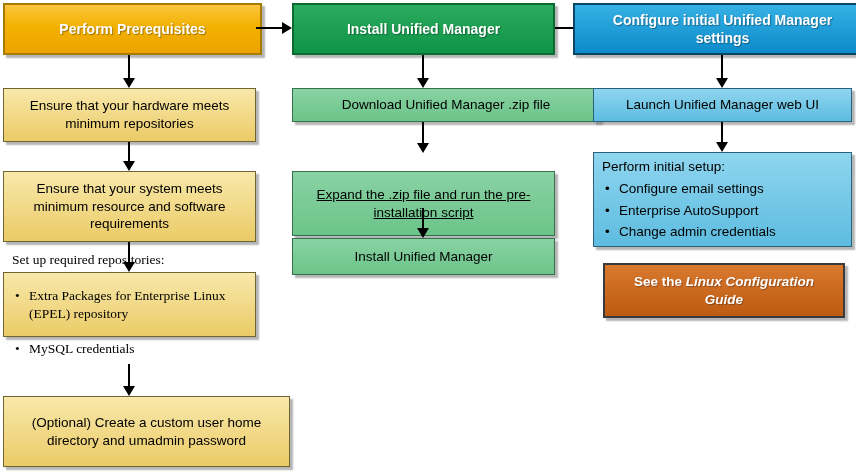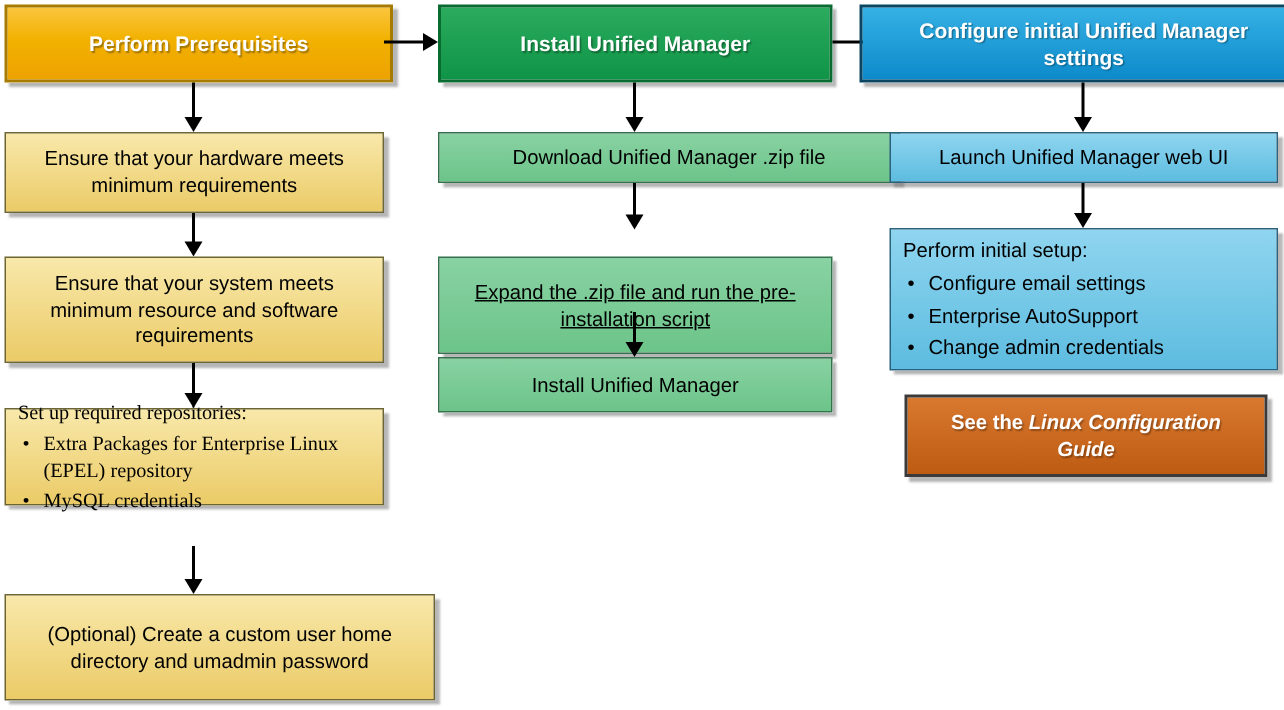--- a/index.html
+++ b/index.html
@@ -20,21 +20,21 @@
   .greenh  { background:linear-gradient(180deg,#2BAB5D 0%,#0F9447 100%); border:2px solid #0A6B31; }
   .lgreen  { background:linear-gradient(180deg,#89D2A3 0%,#6CC489 100%); border:1.5px solid #34714C; }
   .blueh   { background:linear-gradient(180deg,#36B1E5 0%,#0C8ACA 100%); border:2px solid #0A4563; }
   .lblue   { background:linear-gradient(180deg,#8FD5EF 0%,#5DBCE0 100%); border:1.5px solid #2A617C; }
   .orange  { background:linear-gradient(180deg,#D9782F 0%,#BD5B13 100%); border:2px solid #3A3A3A;
              color:#fff; font-weight:bold; text-shadow:1px 1px 1px rgba(0,0,0,0.3); }
   .orange .em { font-style:italic; }
 
   .align-left { align-items:flex-start; text-align:left; padding:4px 8px; }
   .bullets { list-style:none; margin:0; padding:0; text-align:left; }
-  .bullets li { position:relative; padding-left:17px; margin-top:3px; }
+  .bullets li { position:relative; padding-left:17px; margin-top:18px; }
   .bullets li::before { content:"\2022"; position:absolute; left:3px; }
   .roomy li { margin-top:4px; }
 
   .arrow-v { position:absolute; width:12px; }
   .arrow-v::before { content:""; position:absolute; left:5px; top:0; bottom:8px; width:2px; background:#000; }
   .arrow-v::after  { content:""; position:absolute; left:0; bottom:0;
                      border-left:6px solid transparent; border-right:6px solid transparent;
                      border-top:10px solid #000; }
   .arrow-h { position:absolute; height:12px; }
   .arrow-h::before { content:""; position:absolute; top:5px; left:0; right:8px; height:2px; background:#000; }
@@ -44,21 +44,21 @@
 </style>
 </head>
 <body>
 
 <div class="stage">
 
   <div class="box gold hdr" style="left:3px; top:3px; width:259px; height:52px;">Perform Prerequisites</div>
 
   <div class="arrow-v" style="left:123px; top:55px; height:33px;"></div>
 
-  <div class="box lyellow" style="left:3px; top:88px; width:253px; height:54px;">Ensure that your hardware meets minimum requirements</div>
+  <div class="box lyellow" style="left:3px; top:88px; width:253px; height:54px;">Ensure that your hardware meets minimum repositories</div>
 
   <div class="arrow-v" style="left:123px; top:142px; height:29px;"></div>
 
   <div class="box lyellow" style="left:3px; top:171px; width:253px; height:71px;">Ensure that your system meets minimum resource and software requirements</div>
 
   <div class="arrow-v" style="left:123px; top:242px; height:30px;"></div>
 
   <div class="box lyellow align-left" style="left:3px; top:272px; width:253px; height:65px;font-family:Liberation Serif, serif;">
     <div>Set up required repositories:</div>
     <ul class="bullets">

